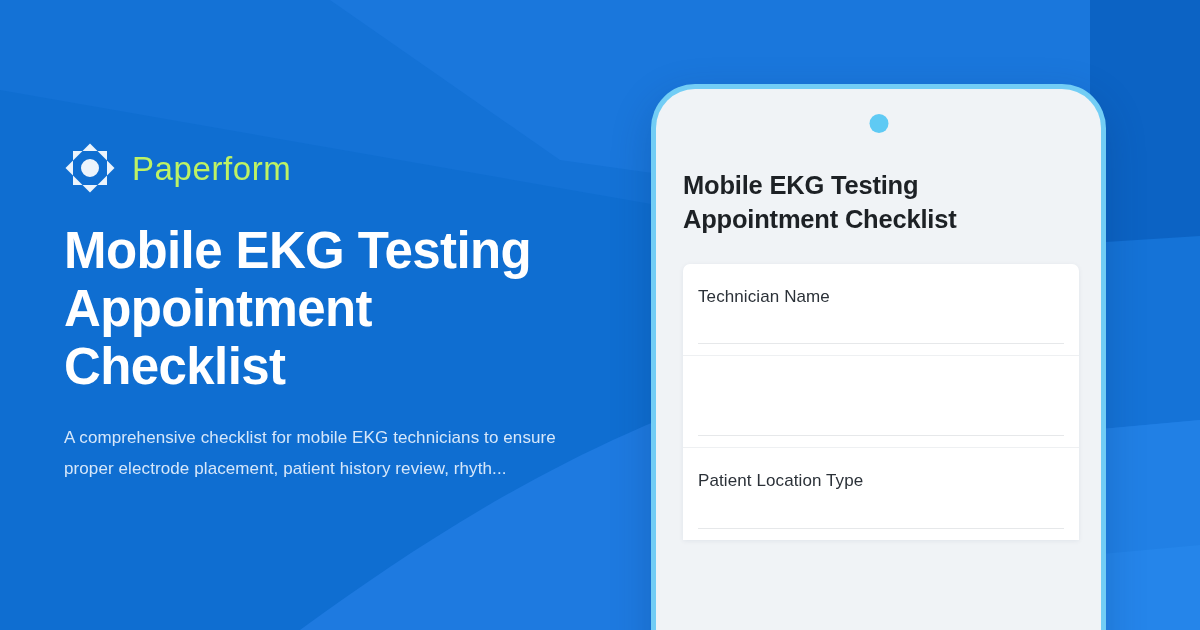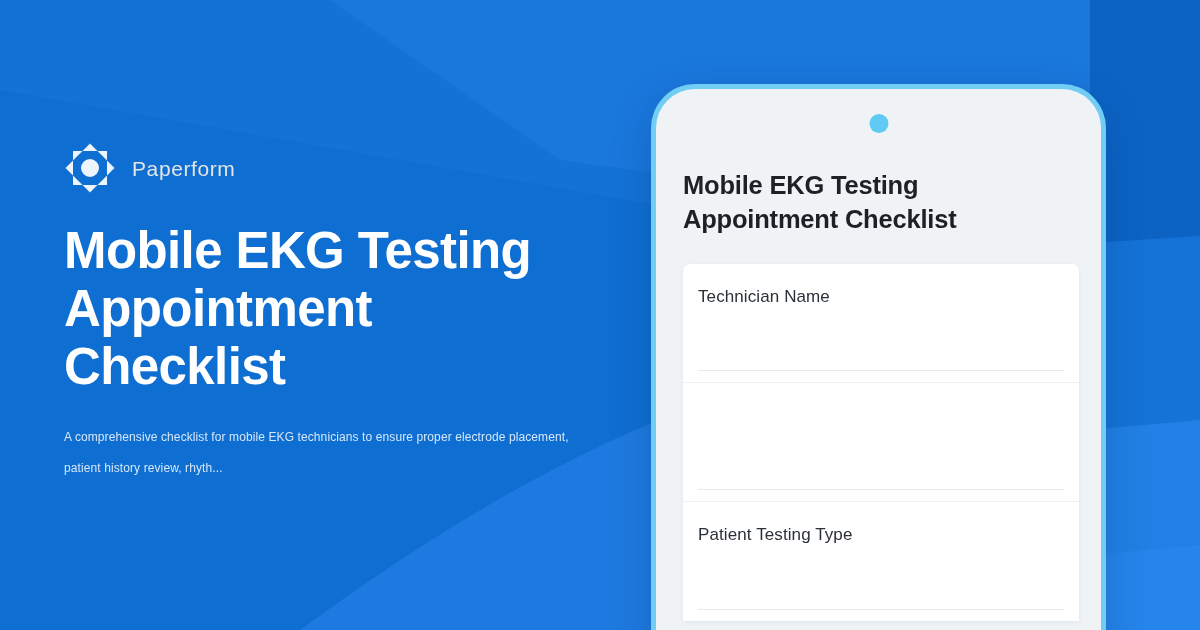--- a/index.html
+++ b/index.html
@@ -42,41 +42,41 @@
     height: 56px;
     margin-bottom: 26px;
   }
   .brand-mark {
     width: 52px;
     height: 52px;
     flex: 0 0 52px;
     display: block;
   }
   .brand-name {
-    color: #e5e5e5;
-    font-size: 21px;
+    color: #bef264;
+    font-size: 33px;
     line-height: 1;
     letter-spacing: 0.6px;
     font-weight: 400;
     white-space: nowrap;
   }
 
   .headline {
     color: #ffffff;
     font-size: 51px;
     line-height: 58px;
     font-weight: 700;
     letter-spacing: -0.6px;
     margin: 0 0 26px 0;
     max-width: 470px;
   }
 
   .description {
     color: #d6e7fa;
-    font-size: 12px;
+    font-size: 17px;
     line-height: 31px;
     font-weight: 400;
     margin: 0;
     max-width: 515px;
     letter-spacing: 0.1px;
   }
 
   
   .phone {
     position: absolute;
@@ -124,21 +124,21 @@
     width: 396px;
     background: #ffffff;
     border-radius: 7px 7px 0 0;
     box-shadow: 0 1px 5px rgba(20, 45, 80, 0.07);
     overflow: hidden;
   }
 
   .form-field {
     position: relative;
     padding: 22px 2px 0 15px;
-    height: 119px;
+    height: 92px;
     box-sizing: border-box;
     border-bottom: 1px solid #eef0f2;
   }
   .form-field:last-child { border-bottom: none; }
 
   .field-label {
     color: #2b3138;
     font-size: 17px;
     line-height: 22px;
     font-weight: 400;
@@ -209,20 +209,20 @@
         <div class="field-label">Technician Name</div>
         <div class="field-underline"></div>
       </div>
 
       <div class="form-field">
         <div class="field-underline"></div>
       </div>
 
 
       <div class="form-field">
-        <div class="field-label">Patient Testing Type</div>
+        <div class="field-label">Patient Location Type</div>
         <div class="field-underline"></div>
       </div>
 
     </div>
   </div>
 
 </div>
 
 </body></html>

